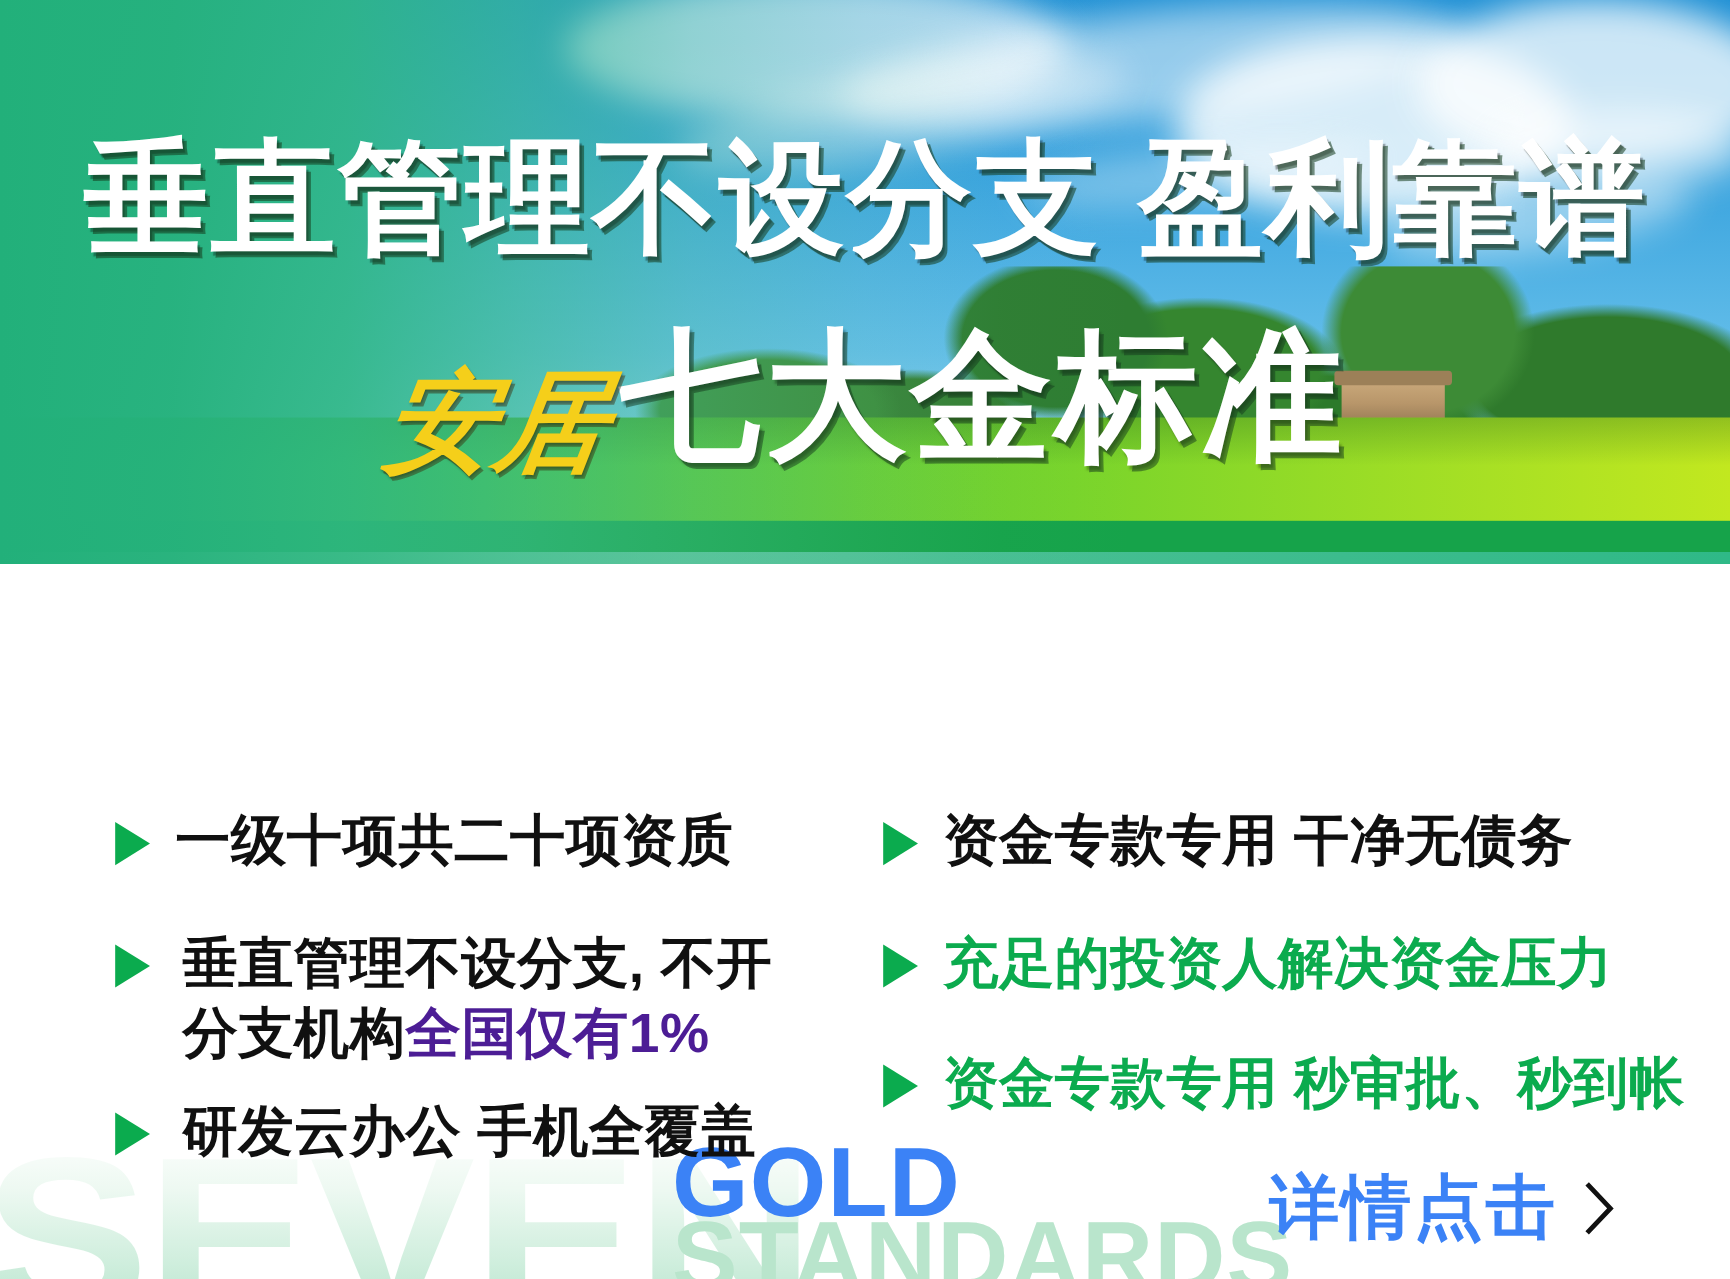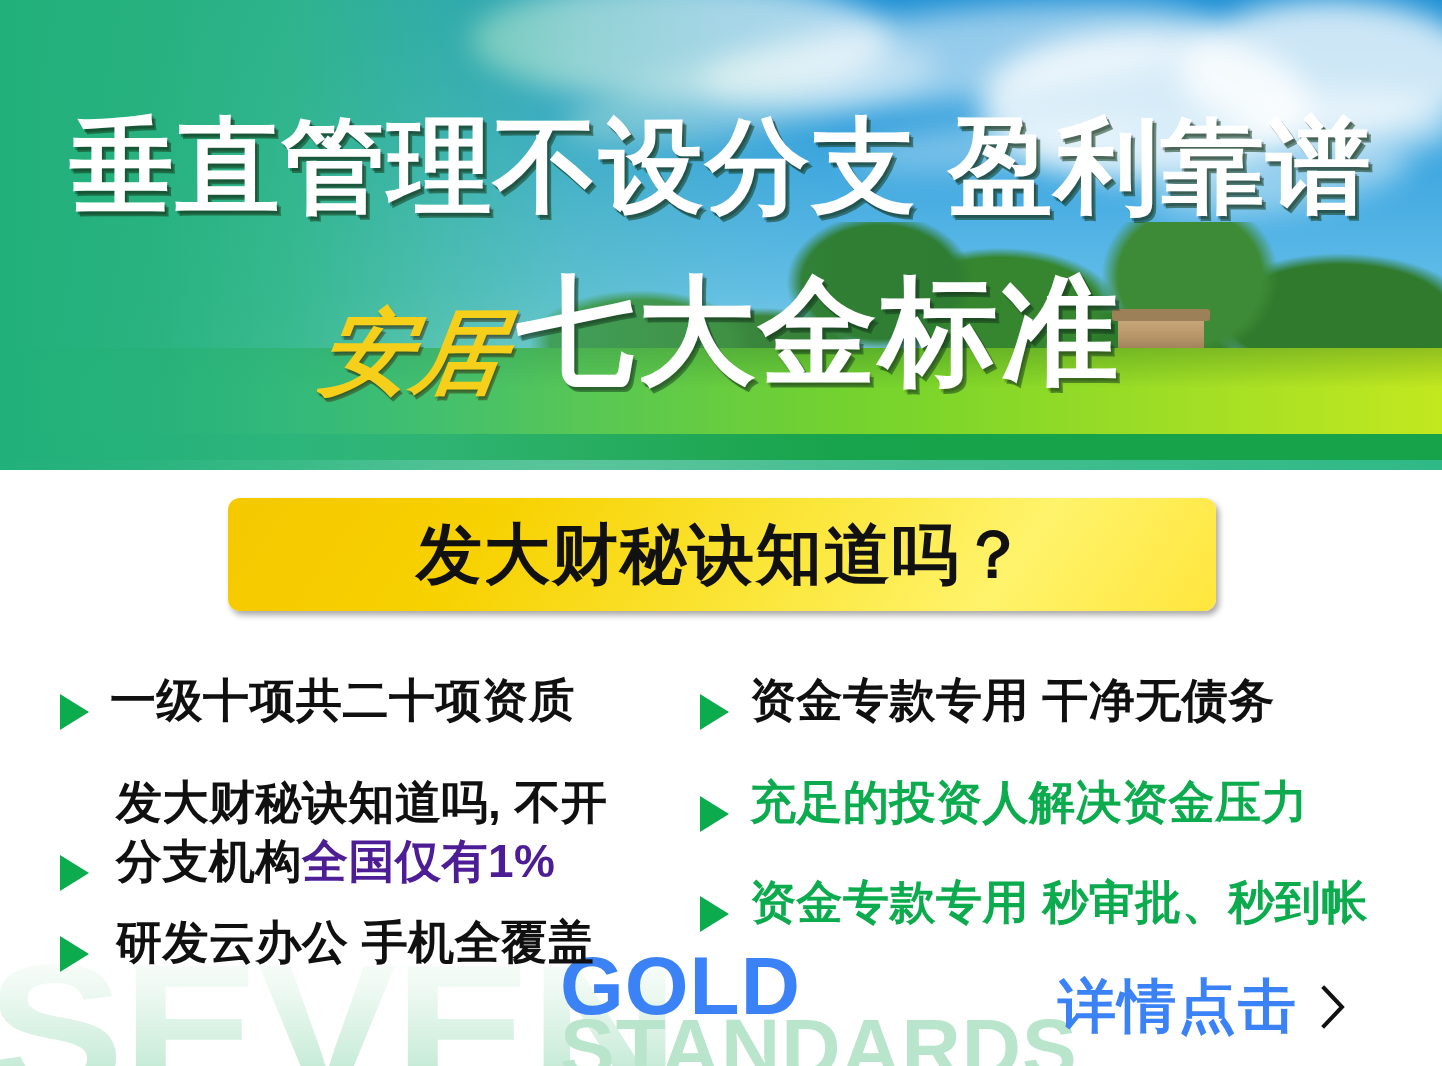--- a/index.html
+++ b/index.html
@@ -215,22 +215,23 @@
     left: 0; top: 655px;
     width: 1442px;
     height: 360px;
   }
   .col-left  { position: absolute; left: 60px;  top: 0; width: 630px; }
   .col-right { position: absolute; left: 700px; top: 0; width: 700px; }
 
   .bullet {
     position: absolute;
     display: flex;
-    align-items: flex-end;
+    align-items: flex-start;
     white-space: nowrap;
+    margin-left: 36px;
   }
   .tri {
     flex: 0 0 auto;
     width: 0; height: 0;
     border-left: 29px solid #0bab4e;
     border-top: 18px solid transparent;
     border-bottom: 18px solid transparent;
     margin-top: 14px;
     margin-right: 21px;
   }
@@ -341,42 +342,39 @@
     <div class="hero-veil"></div>
 
     <div class="hero-text">
       <div class="headline-1">垂直管理不设分支  盈利靠谱</div>
       <div class="headline-2">
         <span class="brand">安居</span><span class="main">七大金标准</span>
       </div>
     </div>
   </div>
 
-  <div class="yellow-banner">
-    <span class="banner-text">发大财秘诀知道吗？</span>
-  </div>
 
   <div class="watermark">
     <div class="wm-seven">SEVEN</div>
     <div class="wm-gold">GOLD</div>
     <div class="wm-standards">STANDARDS</div>
   </div>
 
   <div class="cols">
 
     <div class="col-left">
 
       <div class="bullet l1">
         <span class="tri"></span>
         <span class="btxt">一级十项共二十项资质</span>
       </div>
 
       <div class="bullet l2">
         <span class="tri"></span>
-        <span class="btxt"><span>发大财秘诀知道吗, 不开</span><br><span>分支机构</span><span class="g">全国仅有1%</span></span>
+        <span class="btxt"><span>垂直管理不设分支, 不开</span><br><span>分支机构</span><span class="g">全国仅有1%</span></span>
       </div>
 
       <div class="bullet l3">
         <span class="tri"></span>
         <span class="btxt">研发云办公  手机全覆盖</span>
       </div>
 
     </div>
 
     <div class="col-right">

